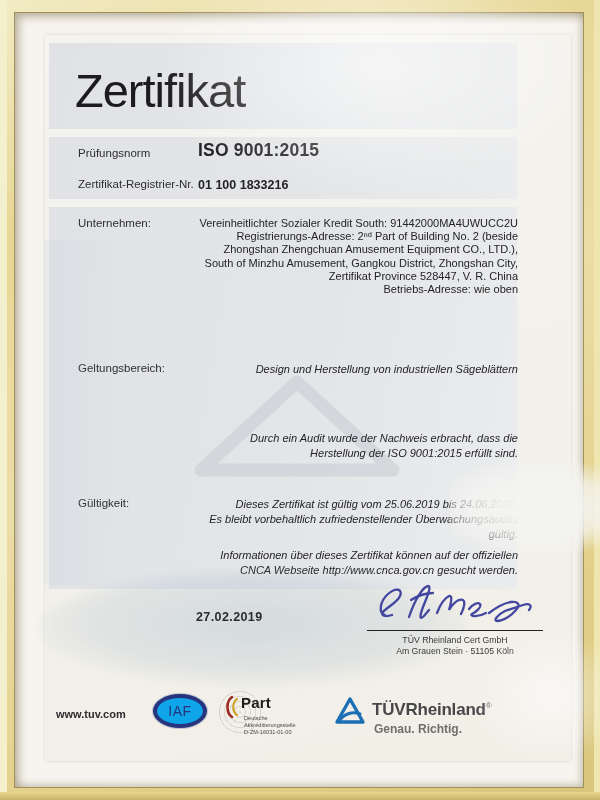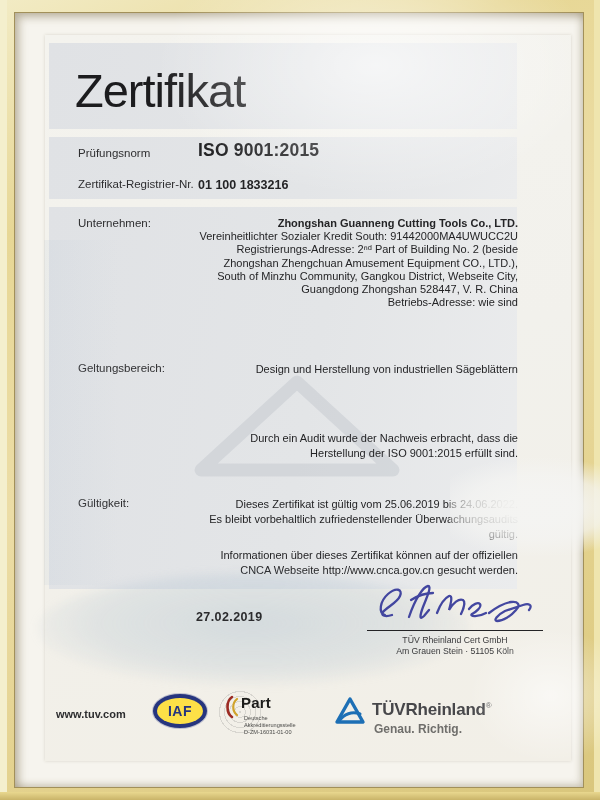--- a/index.html
+++ b/index.html
@@ -27,38 +27,38 @@
   .band-fields{top:102px;height:62px;}
   .band-main{top:172px;height:382px;text-align:right;}
   .cert-title{
     position:absolute;left:26px;top:24px;margin:0;
     font-size:47px;font-weight:400;letter-spacing:-1px;color:#1c1c1e;line-height:1;
   }
   .lbl{position:absolute;left:29px;font-size:11.5px;color:#2e2e30;}
   .valcol{position:absolute;left:149px;width:320px;color:#242426;}
   .iso-val{top:3px;font-size:17.5px;font-weight:700;letter-spacing:.2px;}
   .reg-val{top:41px;font-size:12.5px;font-weight:700;}
-  .body-txt{font-size:11px;line-height:15px;}
+  .body-txt{font-size:11px;line-height:15px;font-style:italic;}
   .addr{font-size:11px;line-height:13.2px;}
   .company{font-weight:700;}
   .tri-watermark{position:absolute;left:142px;top:167px;opacity:.55;}
   .seal{
     position:absolute;left:-8px;top:538px;width:432px;height:112px;border-radius:50%;
     background:radial-gradient(ellipse at 50% 45%, rgba(168,188,205,.40) 0%, rgba(168,188,205,.24) 52%, rgba(168,188,205,0) 78%);
     filter:blur(4px);
   }
   .issue-date{position:absolute;left:151px;top:575px;font-size:12.5px;font-weight:600;letter-spacing:.4px;color:#2b2b2d;}
   .signature-block{position:absolute;left:322px;top:544px;width:182px;}
   .sig-svg{position:absolute;left:6px;top:0;}
   .sig-line{position:absolute;left:0;top:51px;width:176px;border-top:1.6px solid #232325;}
   .issuer{position:absolute;left:0;top:56px;width:176px;text-align:center;font-size:8.7px;line-height:10.6px;color:#39393b;}
   .website{position:absolute;left:11px;top:673px;font-size:11px;font-weight:600;color:#2c2c2e;}
   .iaf{position:absolute;left:108px;top:659px;width:54px;height:34px;border-radius:50%;background:#26357e;box-shadow:0 0 0 1px rgba(38,53,126,.25);}
-  .iaf-inner{position:absolute;left:4px;top:4px;right:4px;bottom:4px;border-radius:50%;background:#fde047;
-    display:flex;align-items:center;justify-content:center;font-size:14px;font-weight:700;color:#26357e;letter-spacing:.5px;}
+  .iaf-inner{position:absolute;left:4px;top:4px;right:4px;bottom:4px;border-radius:50%;background:#0ea5e9;
+    display:flex;align-items:center;justify-content:center;font-size:14px;font-weight:400;color:#26357e;letter-spacing:.5px;}
   .dakks{position:absolute;left:168px;top:658px;width:110px;height:46px;}
   .dakks-rings{position:absolute;left:4px;top:-4px;width:46px;height:46px;border-radius:50%;opacity:.45;
     background:repeating-radial-gradient(circle at 50% 50%, rgba(110,110,110,.45) 0 1px, transparent 1px 5px);}
   .dakks-arcs{position:absolute;left:10px;top:2px;}
   .dakks-name{position:absolute;left:28px;top:1px;font-size:15px;font-weight:700;color:#1c1c1a;letter-spacing:.2px;}
   .dakks-subs{position:absolute;left:31px;top:22px;font-size:5.6px;line-height:6.8px;color:#4a4a48;}
   .tuvlogo-tri{position:absolute;left:289px;top:661px;}
   .tuv-brand{position:absolute;left:327px;top:665px;font-size:17px;font-weight:700;color:#47474a;letter-spacing:-.2px;}
   .tuv-reg{font-size:8px;vertical-align:7px;font-weight:400;color:#5a5a5c;}
   .tuv-tagline{position:absolute;left:329px;top:687px;font-size:12px;font-weight:700;color:#6f6e6b;}
@@ -90,27 +90,26 @@
         <div class="valcol reg-val">01 100 1833216</div>
       </div>
 
       <div class="band band-main">
         <svg class="tri-watermark" width="212" height="104" viewBox="0 0 212 104">
           <path d="M106 8 L202 96 H10 Z" fill="none" stroke="#c7cbd1" stroke-width="13" stroke-linejoin="round"></path>
         </svg>
 
         <div class="lbl" style="top:10px;">Unternehmen:</div>
         <div class="valcol addr" style="top:10px;">
-          <div class="company">Zhongshan Guanneng Cutting Tools Co., LTD.</div>
           <div>Vereinheitlichter Sozialer Kredit South: 91442000MA4UWUCC2U</div>
           <div>Registrierungs-Adresse: 2ⁿᵈ Part of Building No. 2 (beside</div>
           <div>Zhongshan Zhengchuan Amusement Equipment CO., LTD.),</div>
-          <div>South of Minzhu Community, Gangkou District, Webseite City,</div>
-          <div>Guangdong Zhongshan 528447, V. R. China</div>
-          <div>Betriebs-Adresse: wie sind</div>
+          <div>South of Minzhu Amusement, Gangkou District, Zhongshan City,</div>
+          <div>Zertifikat Province 528447, V. R. China</div>
+          <div>Betriebs-Adresse: wie oben</div>
         </div>
 
         <div class="lbl" style="top:155px;">Geltungsbereich:</div>
         <div class="valcol body-txt" style="top:155px;">Design und Herstellung von industriellen Sägeblättern</div>
 
         <div class="valcol body-txt" style="top:224px;">
           <div>Durch ein Audit wurde der Nachweis erbracht, dass die</div>
           <div>Herstellung der ISO 9001:2015 erfüllt sind.</div>
         </div>
 

